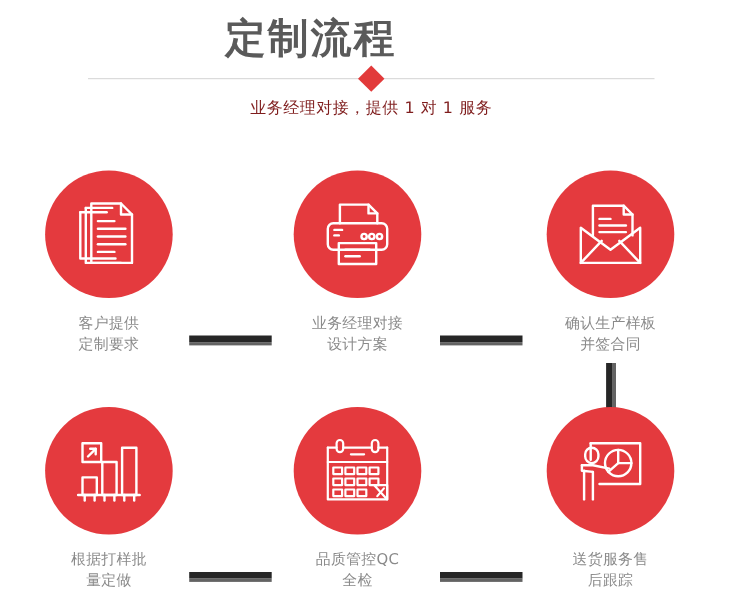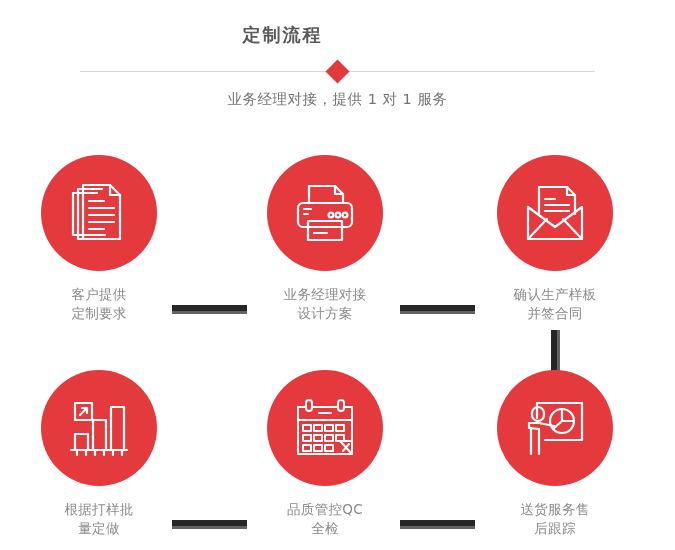--- a/index.html
+++ b/index.html
@@ -22,21 +22,21 @@
     left: 0;
     width: 675px;
     height: 125px;
   }
   .page-title {
     position: absolute;
     top: 18px;
     left: 0;
     width: 565px;
     text-align: center;
-    font-size: 18px;
+    font-size: 37px;
     font-weight: bold;
     color: #5a5a5a;
     letter-spacing: 2px;
     line-height: 34px;
   }
   .divider-line {
     position: absolute;
     top: 71px;
     left: 80px;
     width: 515px;
@@ -52,21 +52,21 @@
     background: #e23a3a;
     transform: rotate(45deg);
   }
   .page-subtitle {
     position: absolute;
     top: 88px;
     left: 0;
     width: 675px;
     text-align: center;
     font-size: 14.5px;
-    color: #737373;
+    color: #7f1d1d;
     line-height: 22px;
     letter-spacing: 0.5px;
   }
 
   
   .flow {
     position: absolute;
     top: 125px;
     left: 0;
     width: 652px;

